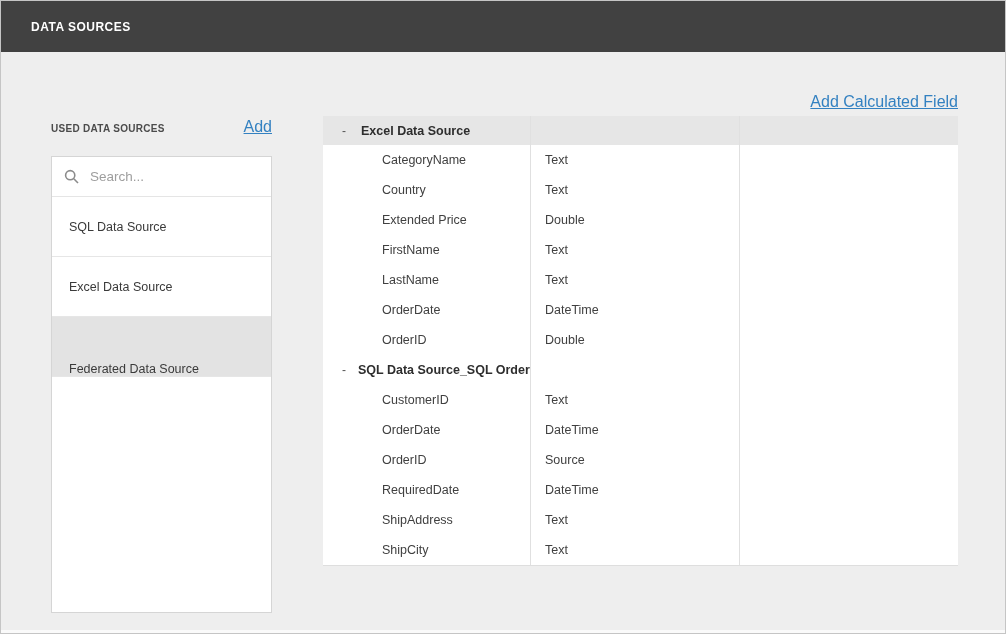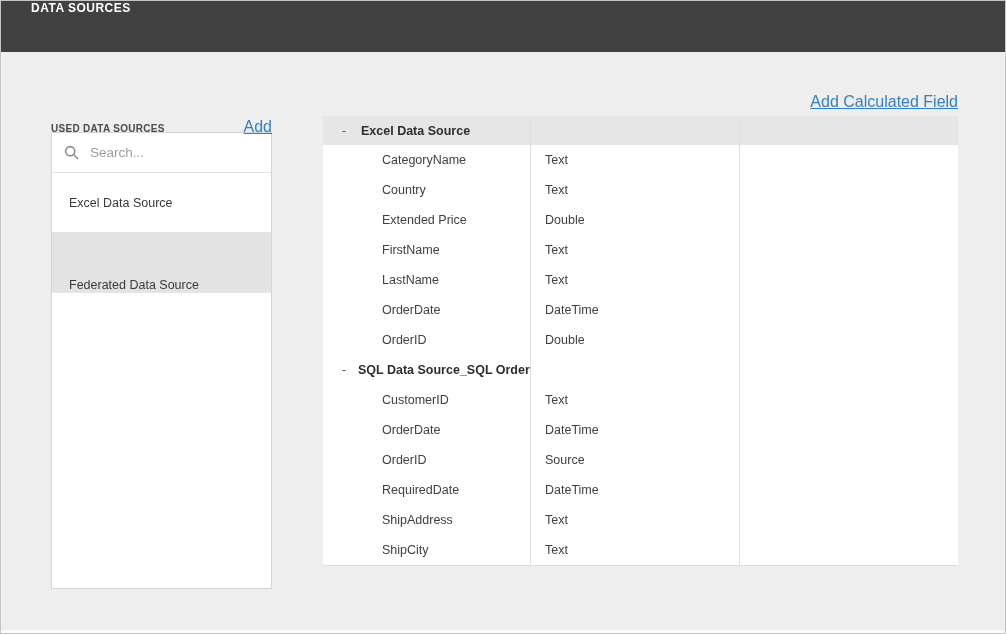--- a/index.html
+++ b/index.html
@@ -7,35 +7,35 @@
   body { font-family:"Liberation Sans","DejaVu Sans",sans-serif; }
 
   .app {
     position:relative; width:1006px; height:634px;
     background:#eeeeee; border:1px solid #c5c5c5; overflow:hidden;
   }
 
   
   .titlebar {
     height:51px; background:#414141; color:#ffffff;
-    display:flex; padding-left:30px;
+    display:flex; align-items:center; padding-left:30px;
   }
   .titlebar .title { font-size:12px; font-weight:bold; letter-spacing:.5px; }
 
   
   a.link { color:#3381c1; font-size:16px; text-decoration:underline; cursor:pointer; }
 
   
   .left-col { position:absolute; left:50px; top:93px; width:221px; }
   .left-head {
     display:flex; justify-content:space-between; align-items:baseline; height:14px;margin-top:24px;
   }
   .used-title { font-size:10px; font-weight:bold; color:#4b4b4b; letter-spacing:.3px; }
   .ds-list {
-    margin-top:0; height:457px; background:#ffffff;
+    margin-top:24px; height:457px; background:#ffffff;
     border:1px solid #d5d5d5; overflow:hidden;
   }
   .search-row {
     height:40px; display:flex; align-items:center; gap:9px;
     padding:0 12px; border-bottom:1px solid #e5e5e5;
   }
   .search-row svg { flex:0 0 auto; }
   .search-row input {
     flex:1; border:0; outline:0; background:transparent;
     font-family:inherit; font-size:13.5px; color:#333333; min-width:0;
@@ -92,20 +92,23 @@
     <div class="ds-list">
       <div class="search-row">
         <svg width="15" height="15" viewBox="0 0 15 15">
           <circle cx="6.2" cy="6.2" r="4.6" fill="none" stroke="#8b8b8b" stroke-width="1.6"></circle>
           <line x1="9.8" y1="9.8" x2="14" y2="14" stroke="#8b8b8b" stroke-width="1.6"></line>
         </svg>
         <input type="text" placeholder="Search..." style="">
       </div>
       <div>
           <div class="ds-item">
+            <span>SQL Data Source</span>
+          </div>
+          <div class="ds-item">
             <span>Excel Data Source</span>
           </div>
           <div class="ds-item selected">
             <span>Federated Data Source</span>
           </div>
         </div>
     </div>
   </div>
 
   <div class="calc-row">

